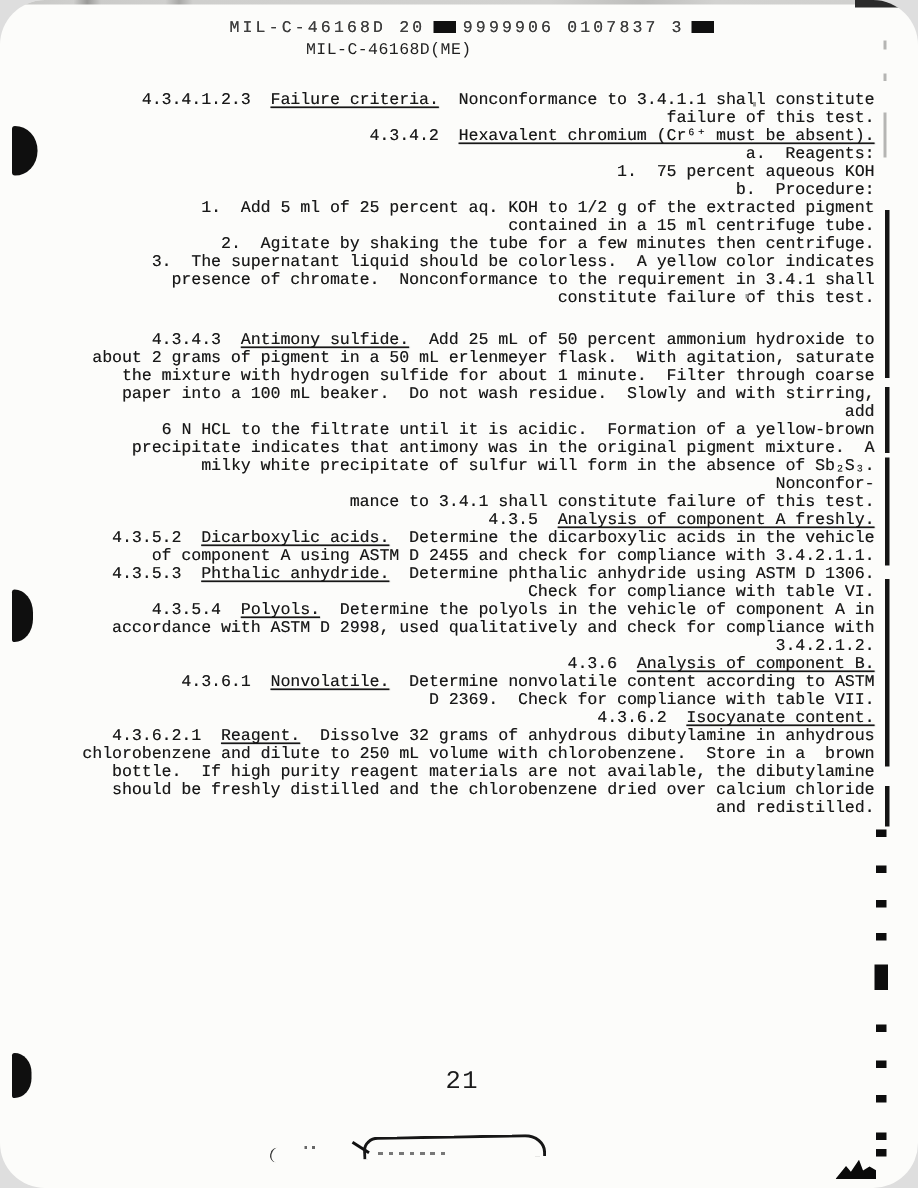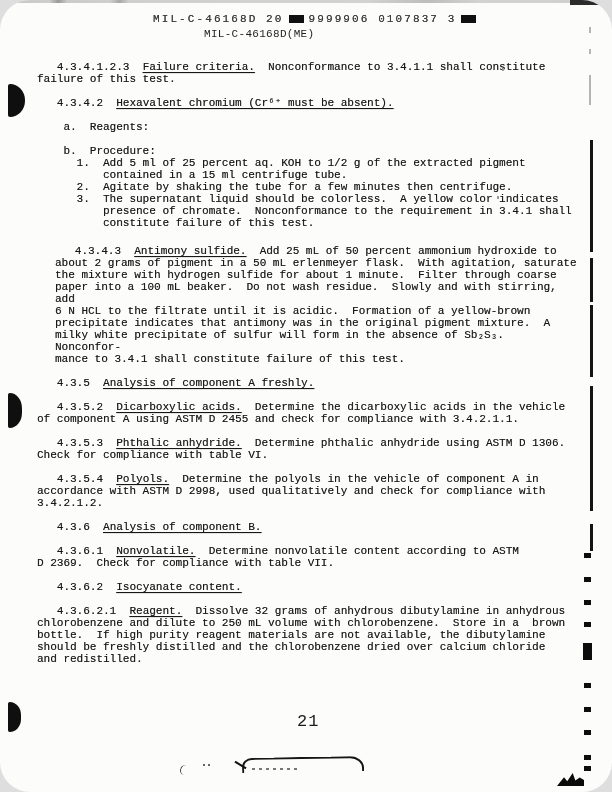--- a/index.html
+++ b/index.html
@@ -12,22 +12,22 @@
     background:linear-gradient(90deg,#c4c4c2 0%,#cfcfcd 8%,#9a9a98 9.5%,#cbcbc9 11%,#cfcfcd 18%,#a8a8a6 19.5%,#cfcfcd 21%,#d2d2d0 60%,#bdbdbb 70%,#d2d2d0 78%,#cfcfcd 100%);}
   .topright-bar{position:absolute;left:570px;top:0;width:42px;height:5px;background:#2b2b2b;}
   
   .hdr1{position:absolute;left:153px;top:13px;font-size:11px;letter-spacing:2.1px;
     color:#3d3d3d;white-space:nowrap;text-shadow:0 0 0.4px #555;}
   .hdr1 .code-block{display:inline-block;width:15px;height:8px;background:#101010;margin:0 5px;vertical-align:middle;}
   .hdr2{position:absolute;left:204px;top:28px;font-size:11px;letter-spacing:0.3px;color:#1f1f1f;white-space:nowrap;}
   
   .content{position:absolute;left:37px;top:61px;width:546px;font-size:11px;line-height:12px;
     text-shadow:0.2px 0.2px 0 rgba(25,25,25,0.55);}
-  .blk{white-space:pre-wrap;margin:0;}
-  .mt{margin-top:12px;}
+  .blk{white-space:pre-wrap;margin:0;text-align:right;}
+  .mt{margin-top:0;}
   .mt-lg{margin-top:16px;margin-left:18px;}
   .u{text-decoration:underline;text-underline-offset:2px;text-decoration-thickness:1px;}
   .pageno{position:absolute;left:297px;top:712px;font-size:17px;letter-spacing:1px;color:#1b1b1b;}
   
   .blob{position:absolute;background:#0f0f0f;}
   .blob1{left:8px;top:84px;width:17px;height:33px;border-radius:2px 90% 90% 2px / 2px 50% 50% 2px;}
   .blob2{left:8px;top:393px;width:14px;height:35px;border-radius:2px 100% 100% 2px / 2px 50% 50% 2px;}
   .blob3{left:8px;top:702px;width:13px;height:30px;border-radius:2px 100% 100% 2px / 2px 50% 50% 2px;}
   
   .vseg{position:absolute;left:590px;width:3px;background:#141414;}
@@ -59,20 +59,21 @@
   <div class="topright-bar"></div>
 
   <div class="hdr1"><span>MIL-C-46168D 20</span><span class="code-block"></span><span>9999906 0107837 3</span><span class="code-block"></span></div>
   <div class="hdr2">MIL-C-46168D(ME)</div>
 
   <div class="content">
     <div class="blk"><span>   4.3.4.1.2.3  </span><span class="u">Failure criteria.</span><span>  Nonconformance to 3.4.1.1 shall constitute
 failure of this test.</span></div>
     <div class="blk mt"><span>   4.3.4.2  </span><span class="u">Hexavalent chromium (Cr⁶⁺ must be absent).</span></div>
     <div class="blk mt">    a.  Reagents:</div>
+    <div class="blk">      1.  75 percent aqueous KOH</div>
     <div class="blk mt">    b.  Procedure:</div>
     <div class="blk">      1.  Add 5 ml of 25 percent aq. KOH to 1/2 g of the extracted pigment
           contained in a 15 ml centrifuge tube.</div>
     <div class="blk">      2.  Agitate by shaking the tube for a few minutes then centrifuge.</div>
     <div class="blk">      3.  The supernatant liquid should be colorless.  A yellow color indicates
           presence of chromate.  Nonconformance to the requirement in 3.4.1 shall
           constitute failure of this test.</div>
     <div class="blk mt-lg"><span>   4.3.4.3  </span><span class="u">Antimony sulfide.</span><span>  Add 25 mL of 50 percent ammonium hydroxide to
 about 2 grams of pigment in a 50 mL erlenmeyer flask.  With agitation, saturate
 the mixture with hydrogen sulfide for about 1 minute.  Filter through coarse

